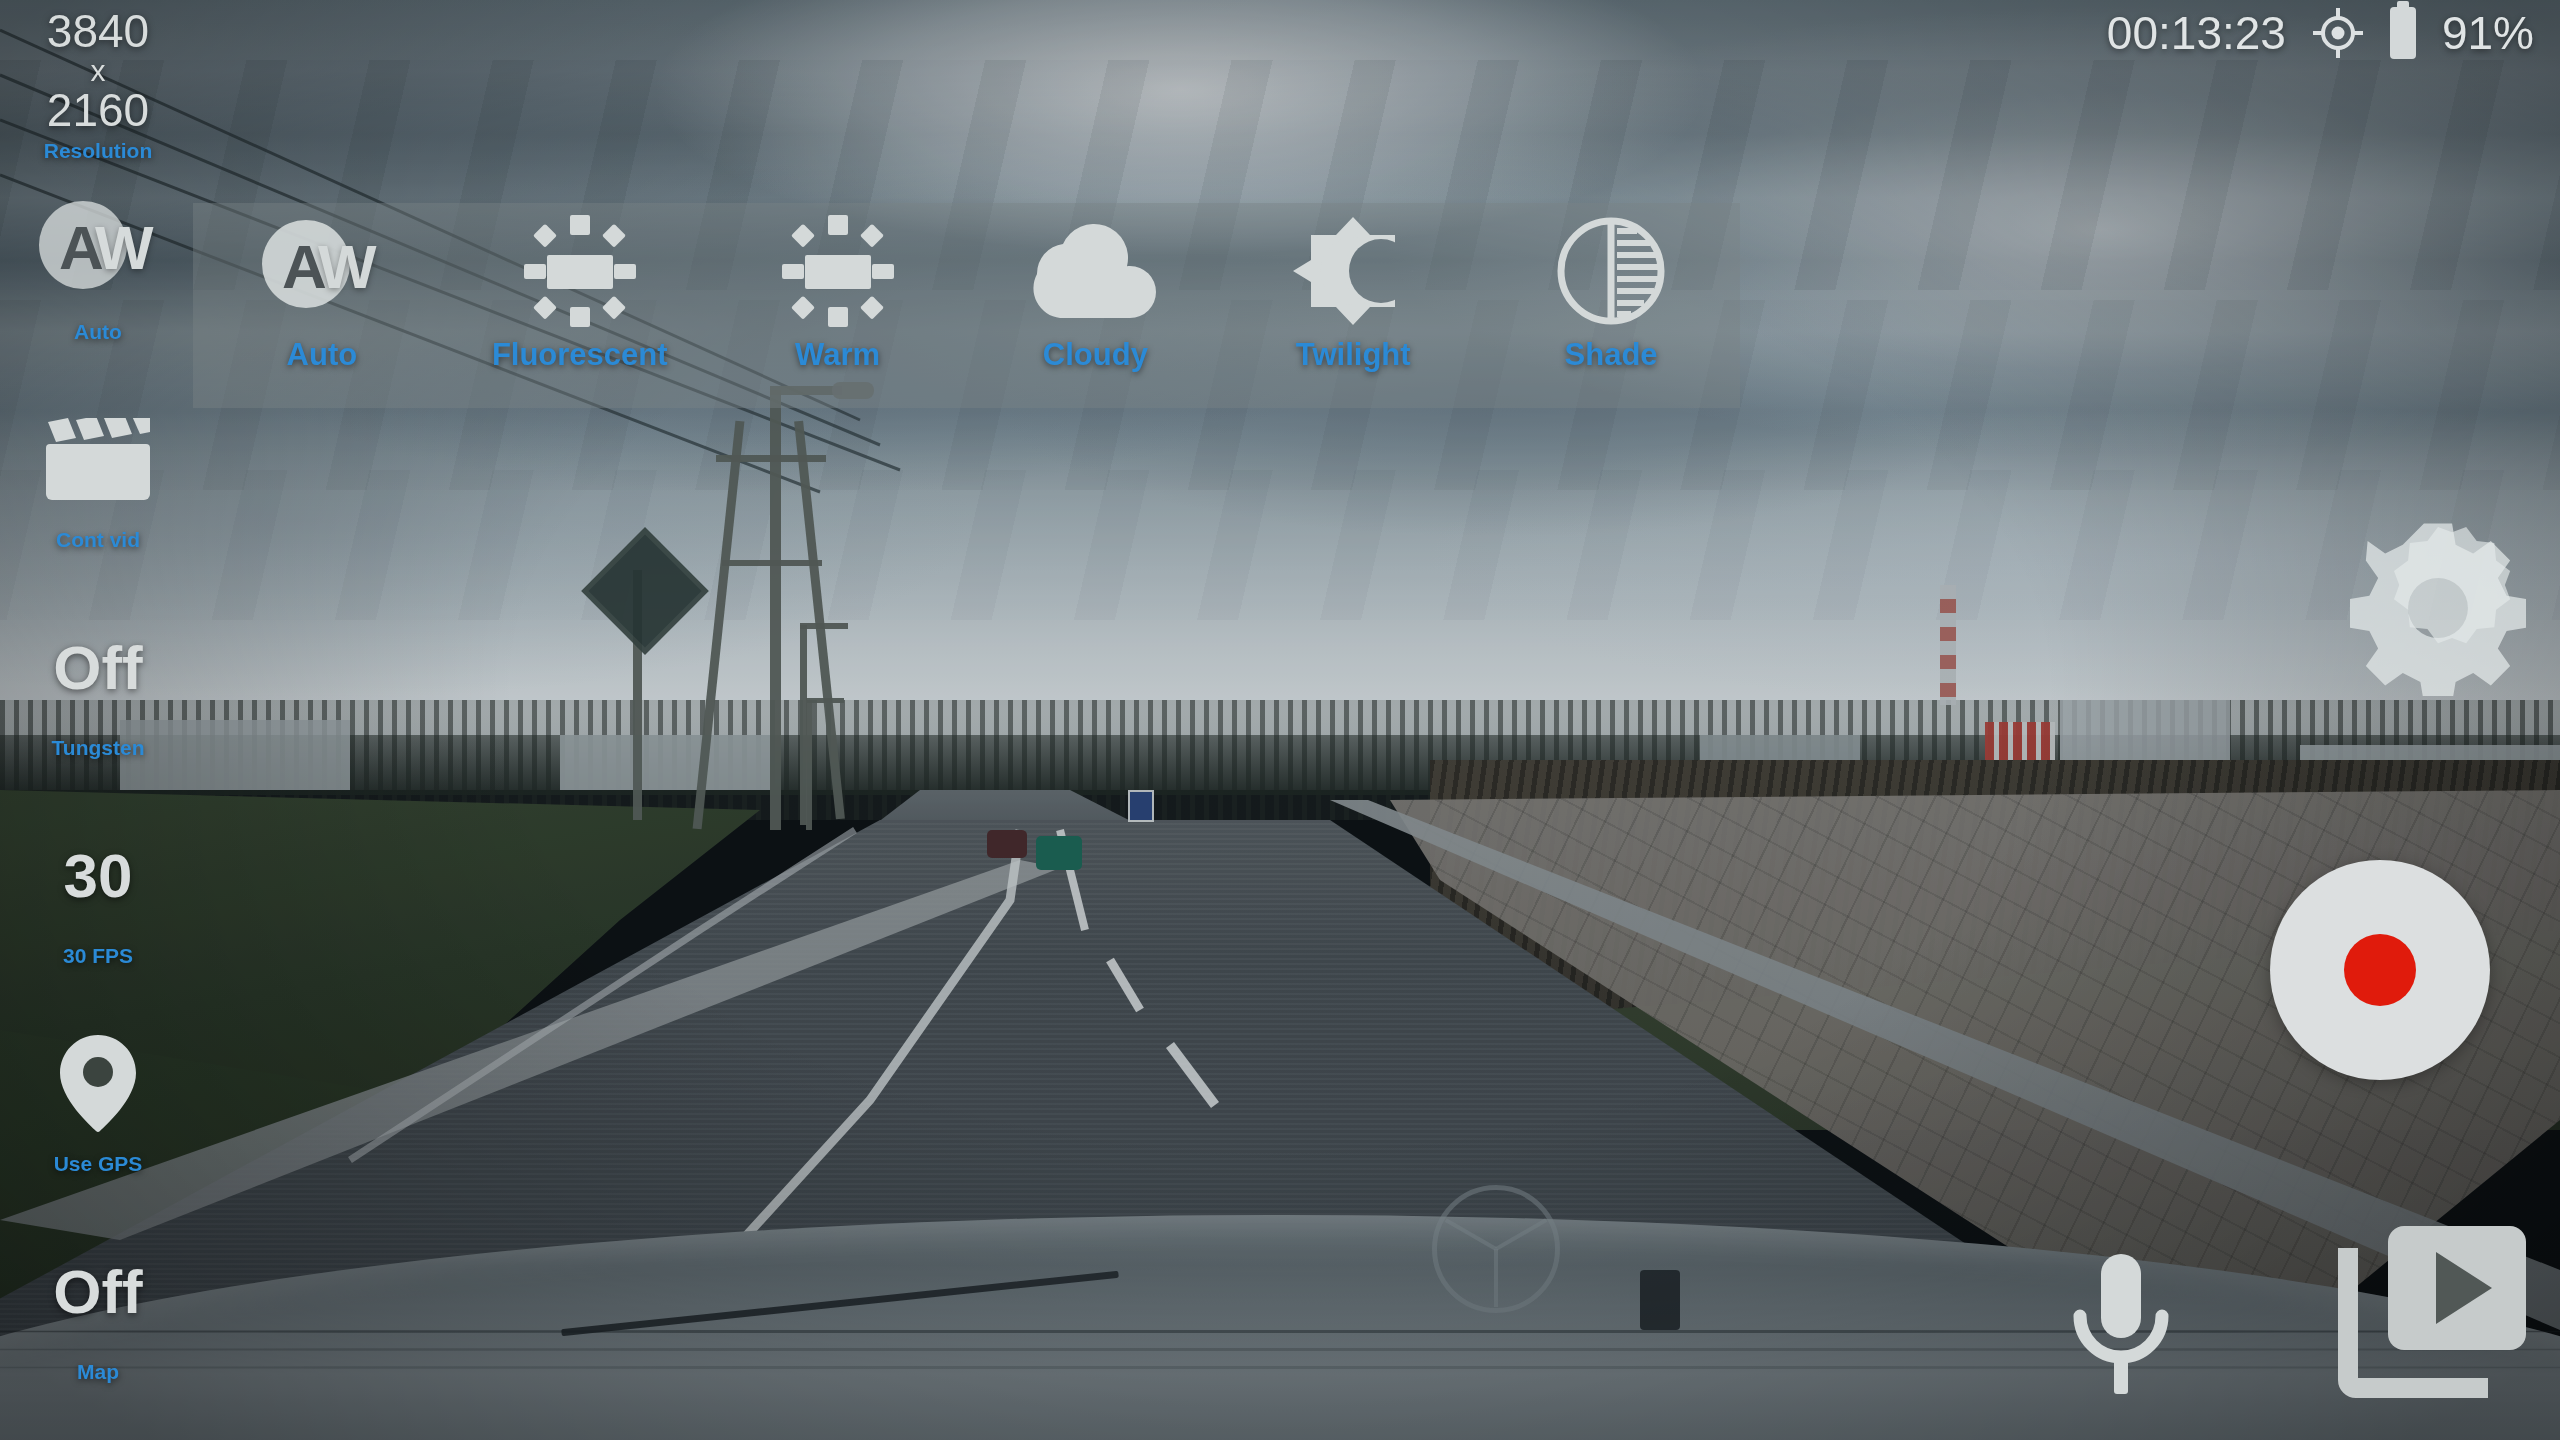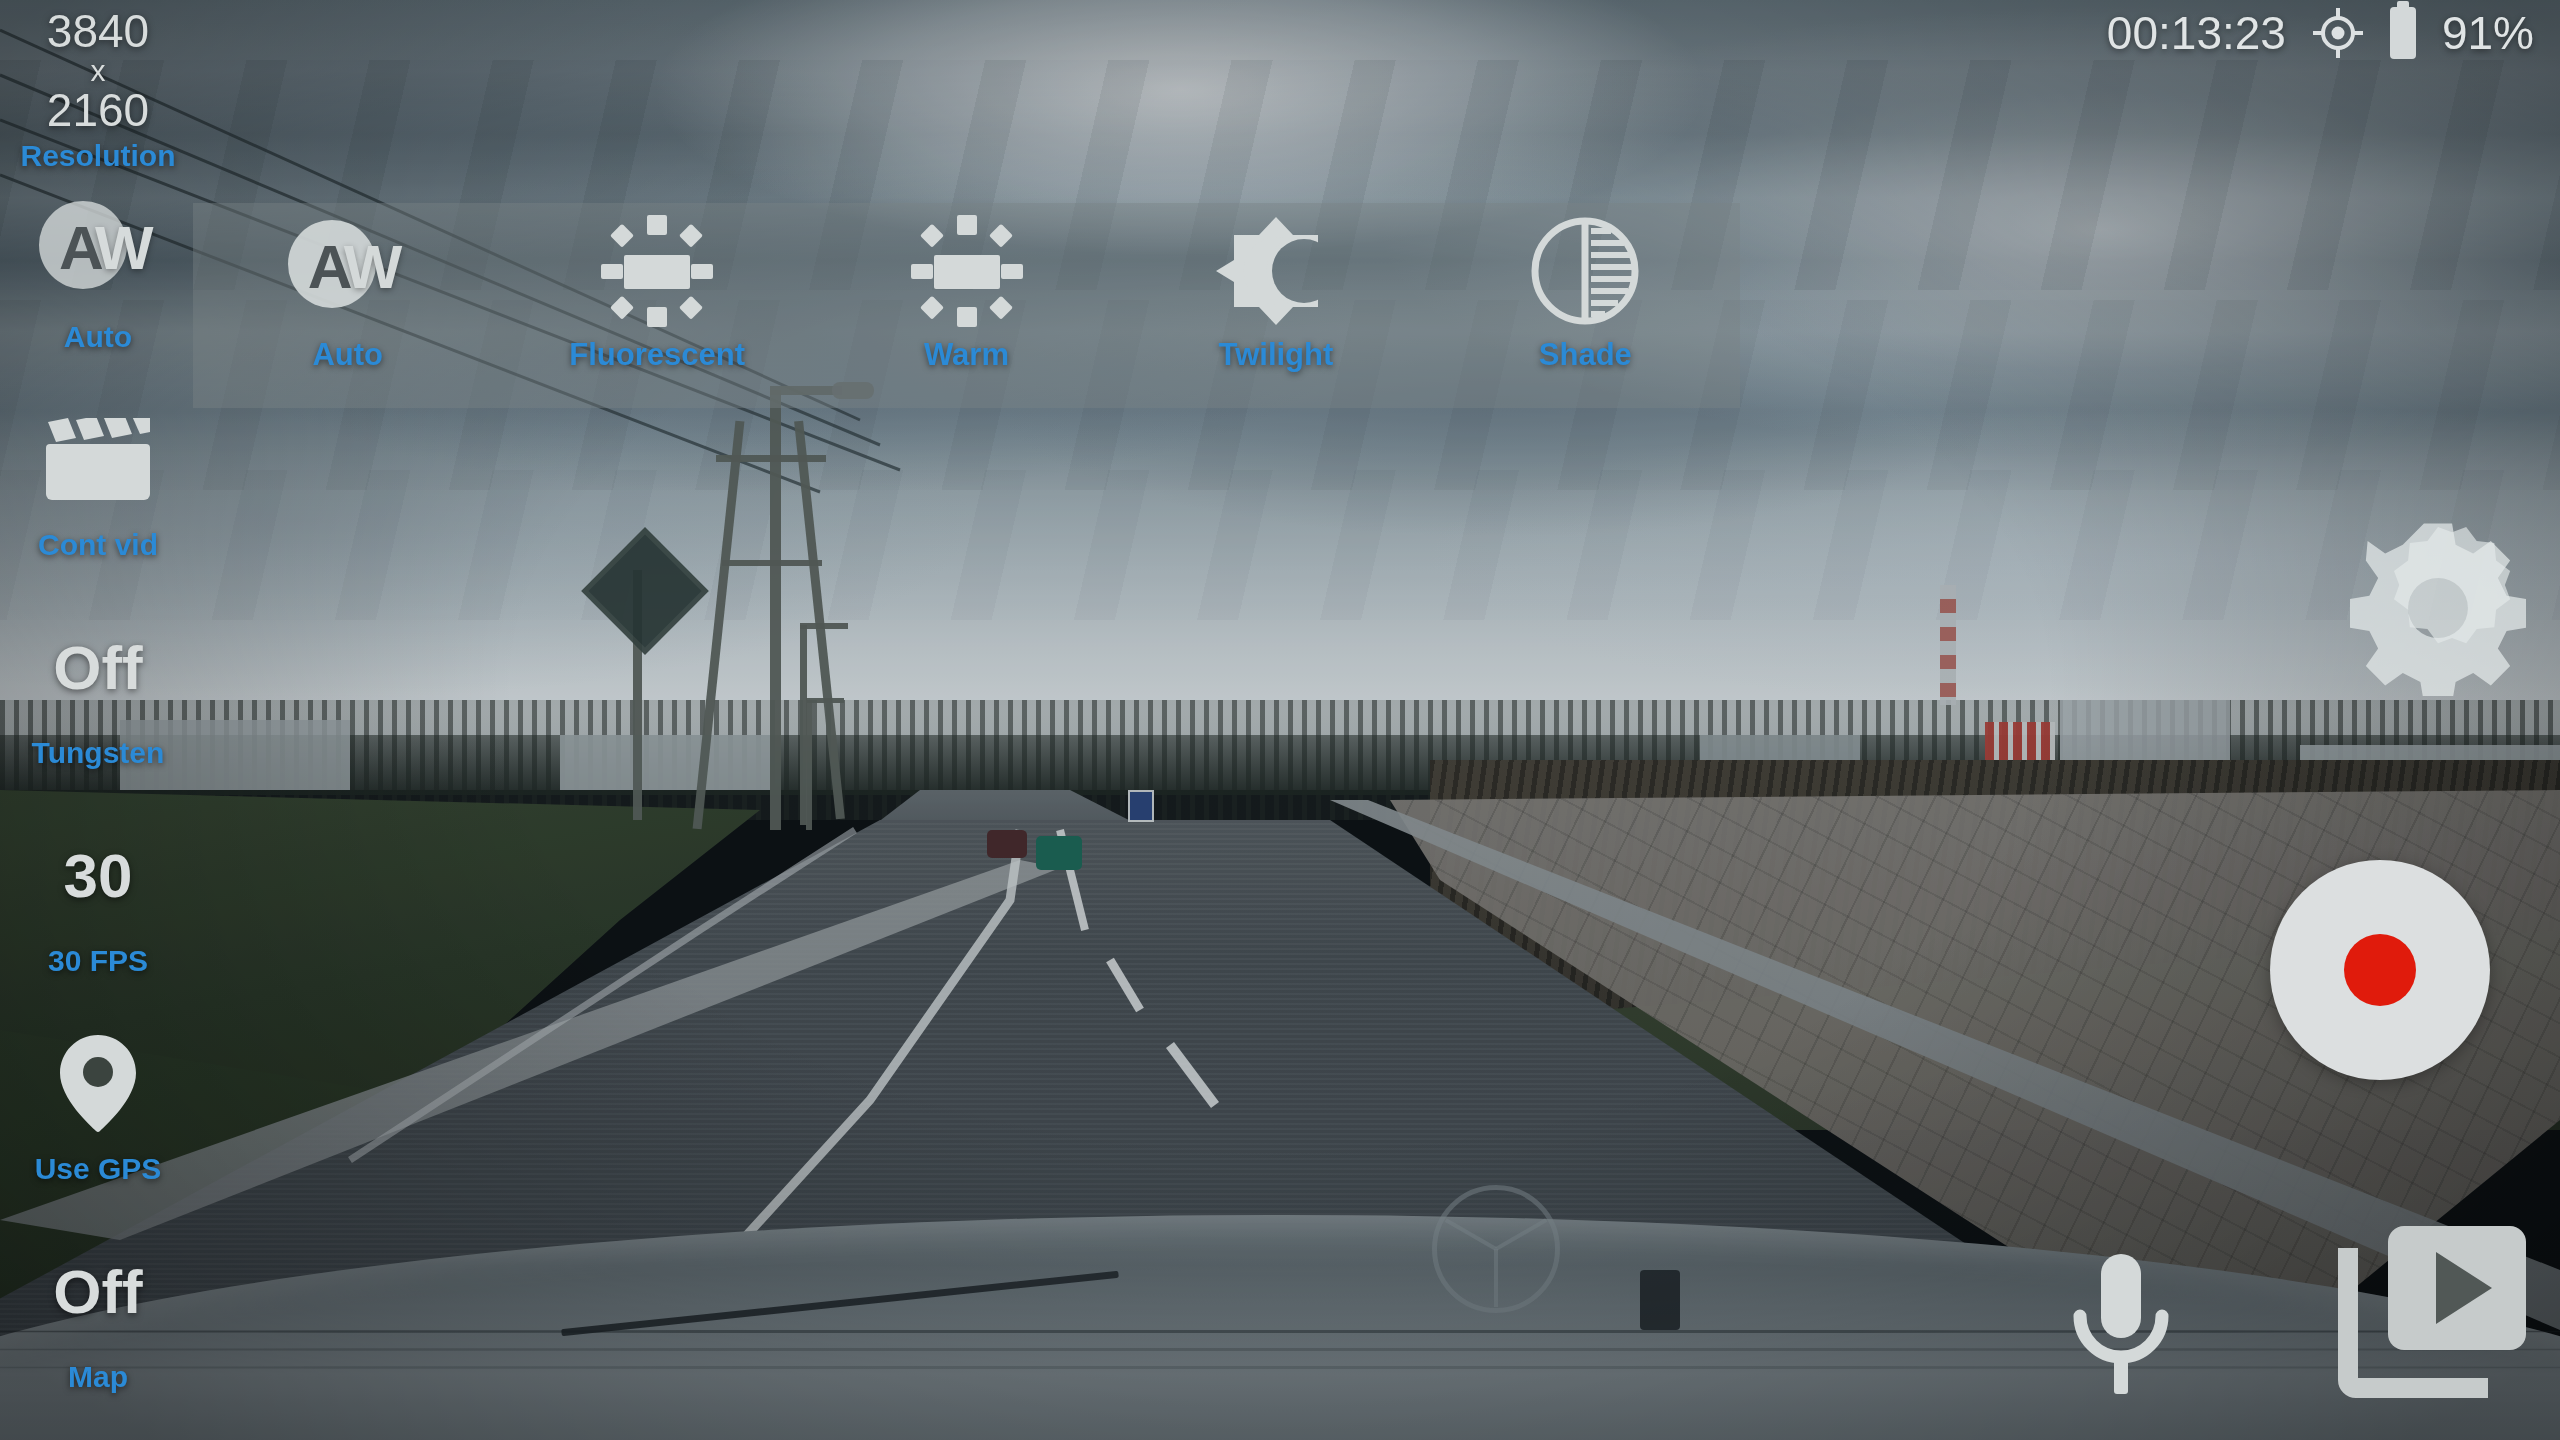--- a/index.html
+++ b/index.html
@@ -207,21 +207,21 @@
   }
   .rail-val {
     color:#d8dcdc; font-size:62px; font-weight:bold; line-height:1.05;
     text-shadow:0 2px 7px rgba(0,0,0,.5);
     height:124px; display:flex; align-items:center; justify-content:center;
   }
   .rail-ico {
     height:124px; display:flex; align-items:center; justify-content:center;
   }
   .rail-lbl {
-    color:#2b8ad6; font-size:30px; font-weight:bold;
+    color:#2b8ad6; font-size:21px; font-weight:bold;
     text-shadow:0 2px 6px rgba(0,0,0,.55);
     margin-top:6px; white-space:nowrap;
   }
   .rail-top-val {
     color:#d8dcdc; font-size:46px; font-weight:normal; line-height:1.0;
     text-align:center; text-shadow:0 2px 7px rgba(0,0,0,.5);
   }
   .rail-top-val .x { font-size:30px; display:block; line-height:1.1; }
 
   
@@ -480,20 +480,28 @@
             <rect class="ic" x="32" y="12" width="17" height="17" rx="2" transform="rotate(45 40 20)"></rect>
             <rect class="ic" x="101" y="12" width="17" height="17" rx="2" transform="rotate(45 109 20)"></rect>
             <rect class="ic" x="32" y="84" width="17" height="17" rx="2" transform="rotate(45 40 92)"></rect>
             <rect class="ic" x="101" y="84" width="17" height="17" rx="2" transform="rotate(45 109 92)"></rect>
           </svg>
         </div>
         <div class="wb-lbl">Warm</div>
       </div>
 
 
+      <div class="wb-item">
+        <div class="wb-ico">
+          <svg width="140" height="106" viewBox="0 0 140 106">
+            <path class="ic" d="M35 100h70a26 26 0 0 0 0-52c-1 0-2 0-3 .2A34 34 0 0 0 38 26 30 30 0 0 0 12 56a30 30 0 0 0 23 44z"></path>
+          </svg>
+        </div>
+        <div class="wb-lbl">Cloudy</div>
+      </div>
 
       <div class="wb-item">
         <div class="wb-ico">
           <svg width="130" height="112" viewBox="0 0 130 112">
             <defs>
               <mask id="moonmask">
                 <rect x="0" y="0" width="130" height="112" fill="#fff"></rect>
                 <circle cx="93" cy="56" r="32" fill="#000"></circle>
               </mask>
             </defs>

